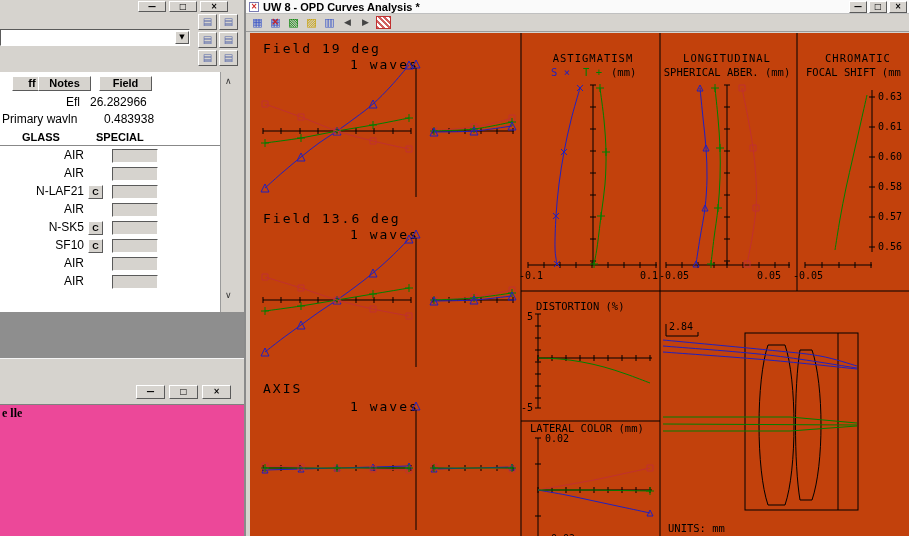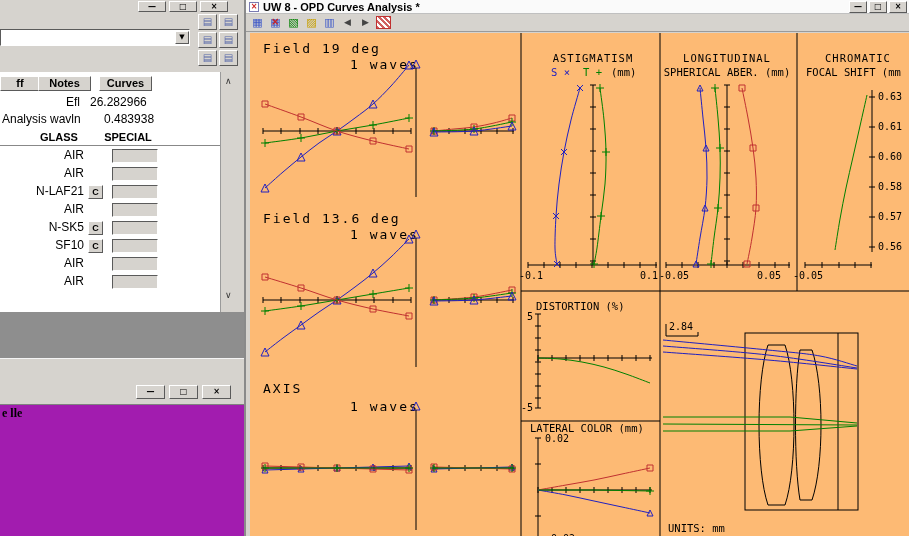--- a/index.html
+++ b/index.html
@@ -12,44 +12,44 @@
   .lw{left:0;top:0;width:244px;height:312px;background:#d6d3ce;border-bottom:1px solid #3a3a3a}
   .lw-title{left:0;top:0;width:244px;height:13px;background:#d6d3ce}
   .wbtn{font:bold 8px/10px "DejaVu Sans",sans-serif;display:inline-block}
   .tool-btn{width:19px;height:16px;font:10px/14px "DejaVu Sans",sans-serif;color:#5566aa}
   .combo{left:0;top:29px;width:190px;height:17px;background:#fff}
   .combo-arrow{left:174px;top:1px;width:14px;height:13px;font:7px/11px "DejaVu Sans",sans-serif}
   .sheet-white{left:0;top:72px;width:220px;height:240px;background:#fff}
   .track{left:220px;top:72px;width:24px;height:240px;background:#d6d3ce;border-left:1px solid #9a9a9a}
   .hbtn{top:76px;height:15px;font:bold 11px/13px "Liberation Sans",sans-serif}
   .cell{font:12px/15px "Liberation Sans",sans-serif;white-space:nowrap}
-  .hdr{font:bold 11px/14px "Liberation Sans",sans-serif;text-align:center}
+  .hdr{font:bold 11px/14px "Liberation Sans",sans-serif;text-align:left}
   .gcell{width:84px;text-align:right}
   .cbtn{width:15px;height:14px;font:bold 9px/12px "Liberation Sans",sans-serif}
   .sbox{width:46px;height:14px;background:#d6d3ce}
   .chev{font:9px/9px "DejaVu Sans",sans-serif;color:#333}
   
   .band{left:0;top:313px;width:244px;height:45px;background:#8e8e8e}
   .bw{left:0;top:358px;width:244px;height:178px;background:#d6d3ce;border-top:1px solid #f4f4f4}
-  .bw-white{left:0;top:45px;width:244px;height:133px;background:#a21caf;border-top:1px solid #808080}
+  .bw-white{left:0;top:45px;width:244px;height:133px;background:#ec4899;border-top:1px solid #808080}
   .bw-text{font:bold 12px/14px "Liberation Serif",serif}
   
   .mw{left:244px;top:0;width:665px;height:536px;background:#d6d3ce;border-left:2px solid #8a8a8a}
   .mw-title{left:0;top:0;width:100%;height:14px;background:#fafafa;border-bottom:1px solid #c0c0c0}
   .mw-icon{left:3px;top:2px;width:10px;height:10px;background:#fff;border:1px solid #7a7ab0;color:#cc2222;font:bold 8px/8px "DejaVu Sans",sans-serif;text-align:center}
   .mw-title-text{left:17px;top:1px;font:bold 11px/12px "Liberation Sans",sans-serif;white-space:nowrap}
   .mw-btns{right:2px;top:1px;display:flex;gap:2px}
   .mw-btns .wbtn{width:18px;height:12px}
   .mw-toolbar{left:0;top:14px;width:100%;height:18px;background:#d6d3ce;border-bottom:1px solid #9a9a9a;display:flex;align-items:center;gap:1px;padding-left:3px}
   .ticon{position:relative;width:17px;height:15px;text-align:center;font:11px/15px "DejaVu Sans",sans-serif}
   .t1{color:#3a56c8}.t2{color:#3a56c8}.t3{color:#008000}.t4{color:#c8a000}.t5{color:#3a56c8}
   .t6,.t7{color:#444;font-size:9px}
   .t8{background:repeating-linear-gradient(45deg,#d06060 0 2px,#ffffff 2px 4px);border:1px solid #c03030;width:15px;height:13px;margin:1px}
   .ovl{position:absolute;left:4px;top:0;color:#cc2222;font:bold 10px/14px "DejaVu Sans",sans-serif}
-  .mw-plot{left:4px;top:33px;width:659px;height:503px;background:#fdba74}
+  .mw-plot{left:4px;top:33px;width:659px;height:503px;background:#c2410c}
   .mw-plot svg{display:block}
 </style>
 </head>
 <body>
 
 <div class="screen">
 
   <div class="abs lw">
     <div class="abs lw-title">
       <div class="abs" style="left:138px;top:1px;display:flex;gap:3px">
@@ -69,27 +69,27 @@
     <div class="abs combo sunk">
       <span class="cell" style="position:absolute;left:3px;top:1px"></span>
       <div class="abs b3d combo-arrow"><span>▼</span></div>
     </div>
 
     <div class="abs sheet-white"></div>
     <div class="abs track"></div>
     <span class="abs chev" style="left:225px;top:77px">∧</span>
     <span class="abs chev" style="left:225px;top:291px">∨</span>
 
-    <div class="abs b3d hbtn" style="left:0;width:40px">ff</div>
+    <div class="abs b3d hbtn" style="left:12px;width:40px">ff</div>
     <div class="abs b3d hbtn" style="left:38px;width:53px">Notes</div>
-    <div class="abs b3d hbtn" style="left:99px;width:53px">Curves</div>
+    <div class="abs b3d hbtn" style="left:99px;width:53px">Field</div>
 
     <span class="abs cell" style="left:0;top:95px;width:80px;text-align:right">Efl</span>
     <span class="abs cell" style="left:90px;top:95px">26.282966</span>
-    <span class="abs cell" style="left:2px;top:112px">Analysis wavln</span>
+    <span class="abs cell" style="left:2px;top:112px">Primary wavln</span>
     <span class="abs cell" style="left:104px;top:112px">0.483938</span>
 
     <span class="abs hdr" style="left:22px;top:130px;width:74px">GLASS</span>
     <span class="abs hdr" style="left:96px;top:130px;width:64px">SPECIAL</span>
     <div class="abs" style="left:0;top:145px;width:220px;height:1px;background:#888"></div>
 
     <div class="abs" style="left:0;top:148px;width:220px;height:18px">
       <span class="abs cell gcell">AIR</span>
       <div class="abs sunk sbox" style="left:112px;top:1px"></div>
     </div>

